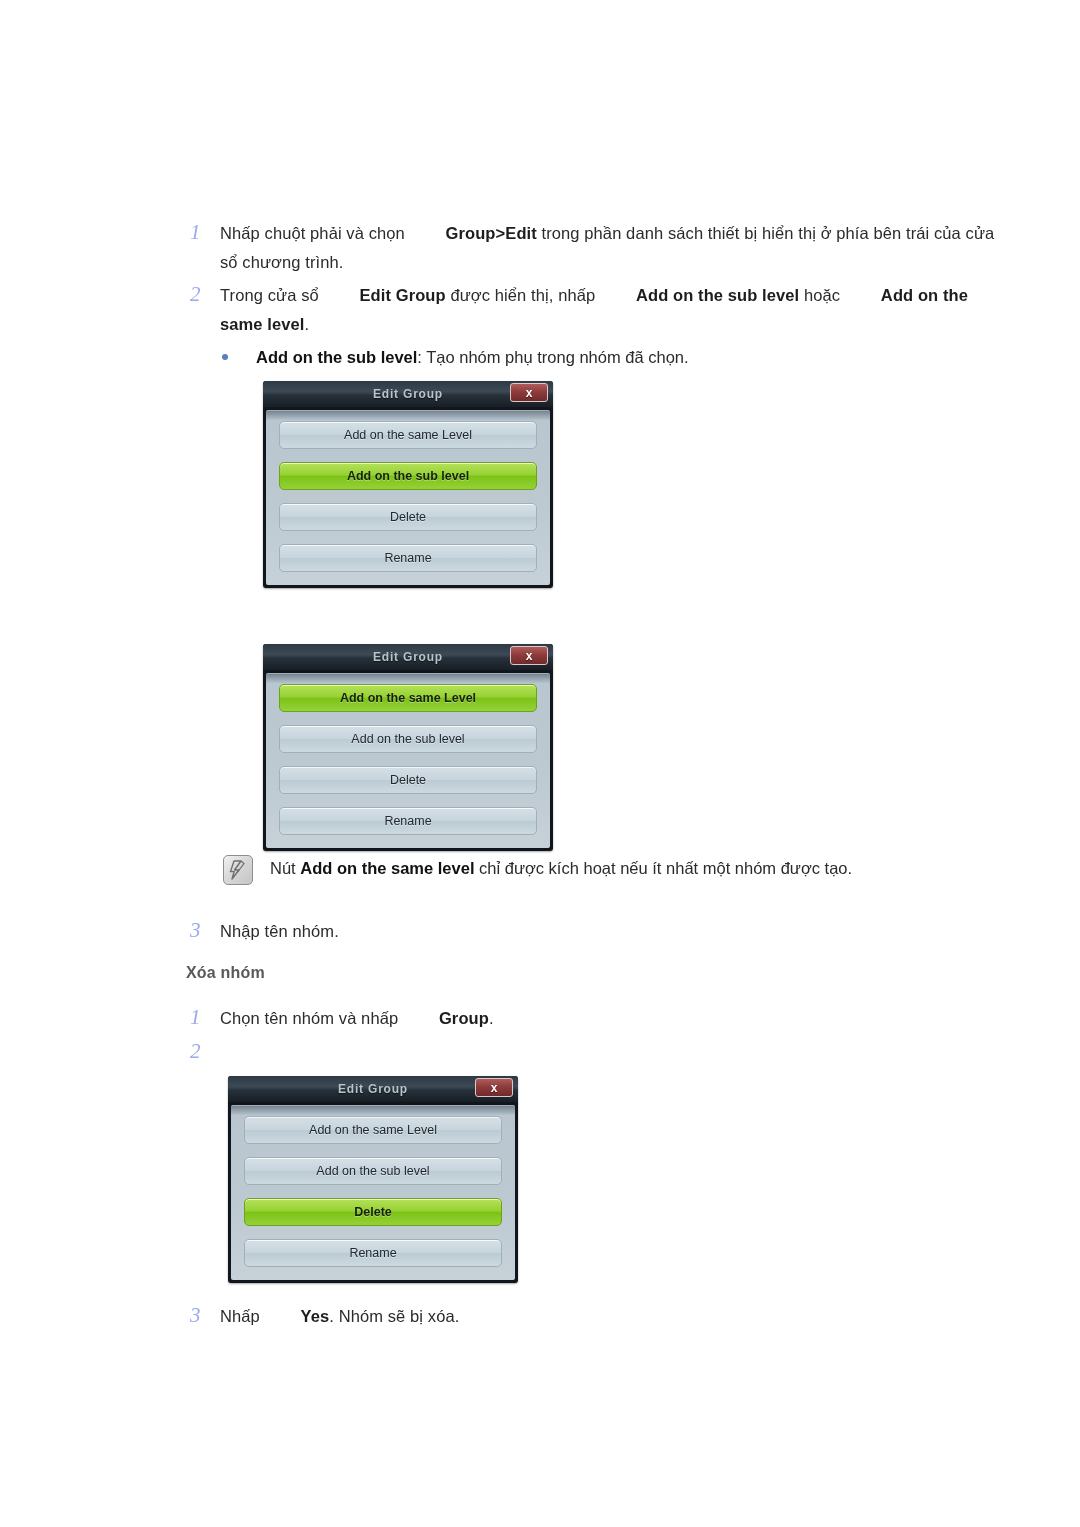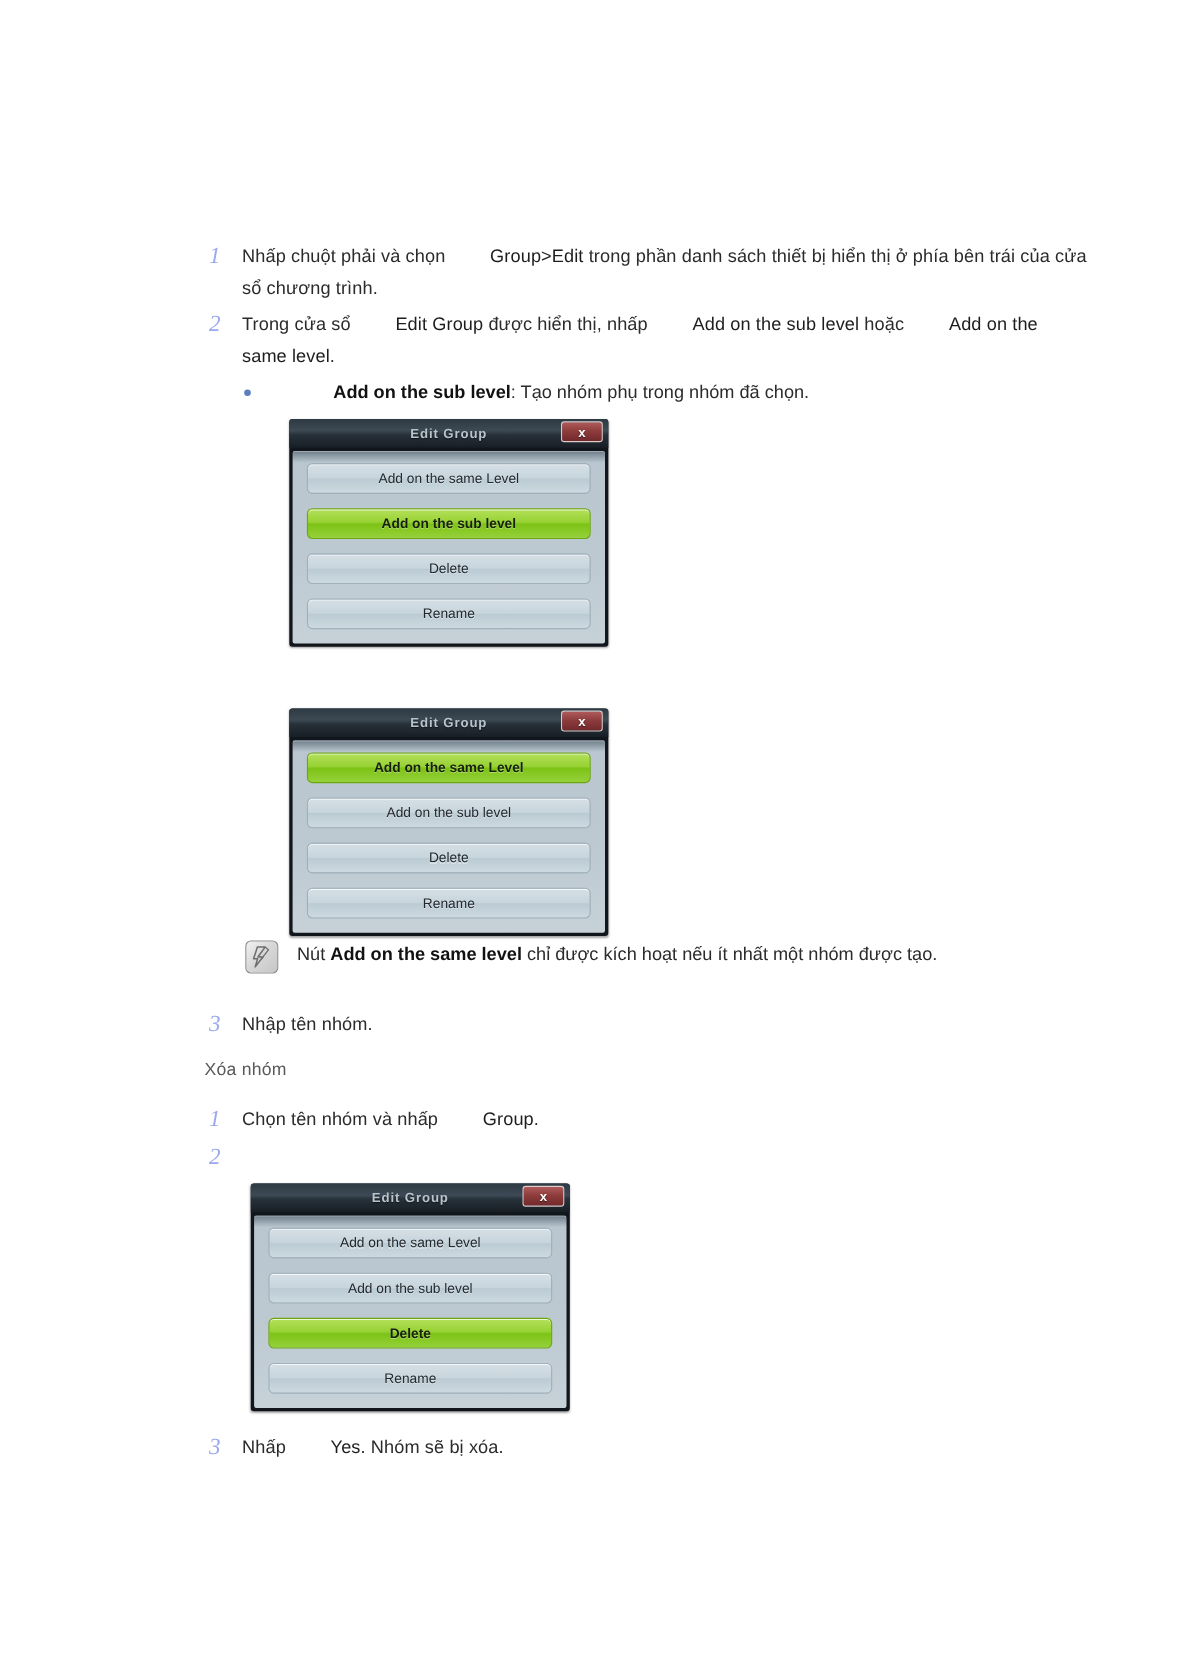--- a/index.html
+++ b/index.html
@@ -39,28 +39,27 @@
     font-family: "Liberation Serif", serif;
     padding-left: 4px;
     box-sizing: border-box;
   }
   .step-text {
     font-size: 16.5px;
     line-height: 29px;
     color: #2b2b2b;
     letter-spacing: 0.1px;
   }
-  .step-text b { font-weight: normal; color: #1d1d1d; padding-left: 36px; }
+  .step-text b { font-weight: bold; color: #1d1d1d; padding-left: 36px; }
 
   
   .bullet-row {
     position: absolute;
     display: flex;
     align-items: flex-start;
-    gap: 47px;
   }
   .bullet-dot {
     flex: 0 0 34px;
     display: flex;
     justify-content: flex-start;
     padding-top: 11px;
   }
   .bullet-dot i {
     display: block;
     width: 6px;
@@ -72,21 +71,21 @@
     font-size: 16.5px;
     line-height: 28px;
     color: #2b2b2b;
   }
   .bullet-text b { font-weight: bold; color: #121212; }
 
   
   .section-heading {
     position: absolute;
     font-size: 16px;
-    font-weight: normal;
+    font-weight: bold;
     color: #595959;
     letter-spacing: 0.2px;
   }
 
   
   .note {
     position: absolute;
     display: flex;
     align-items: flex-start;
   }

